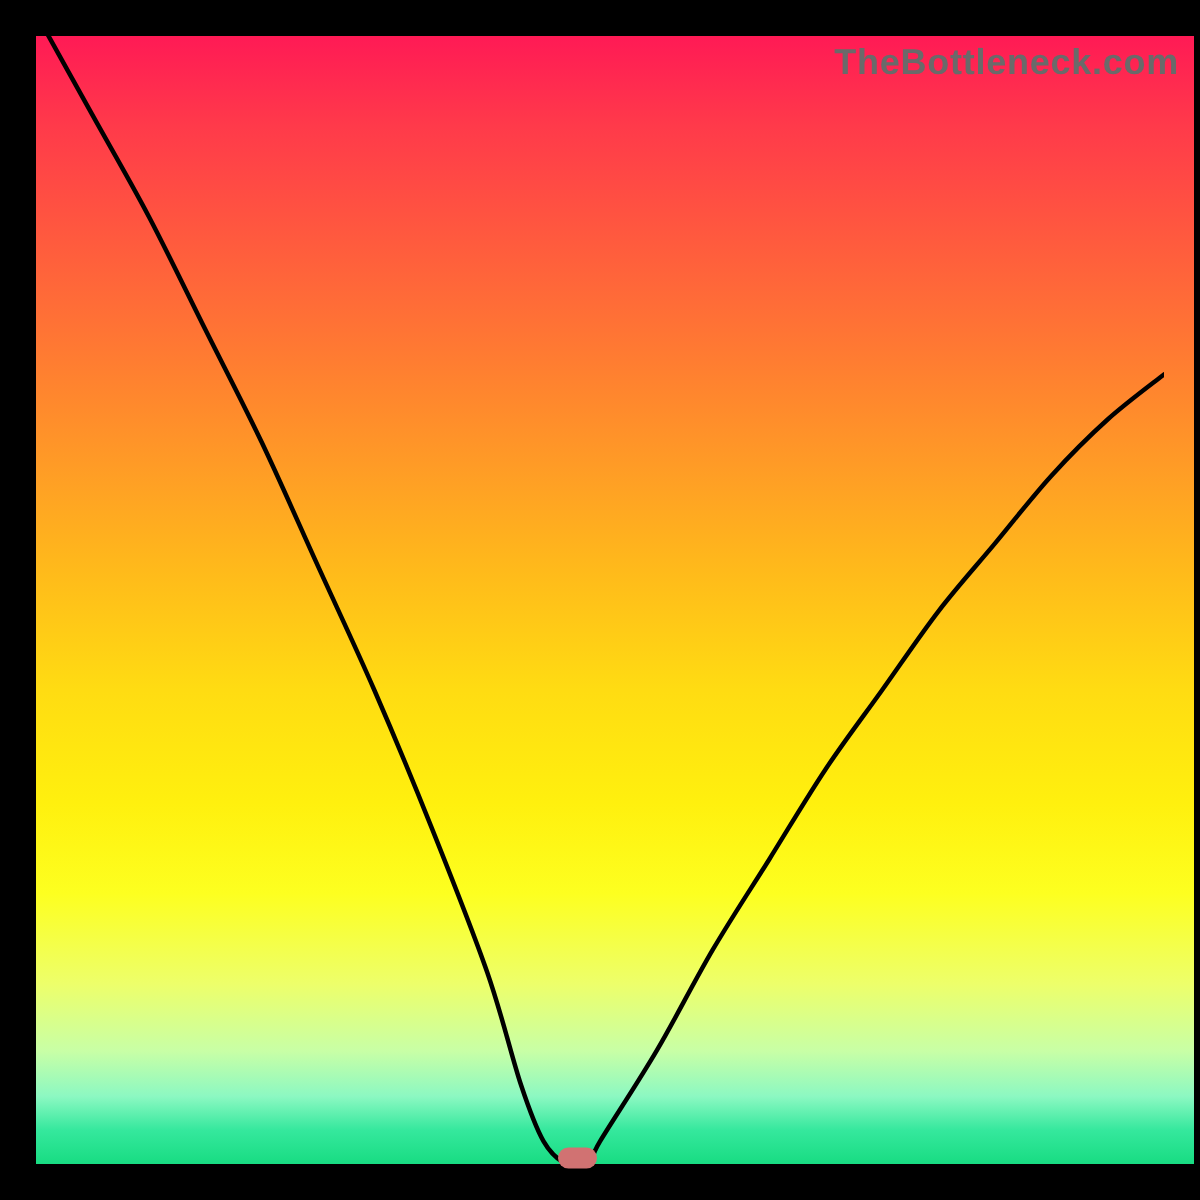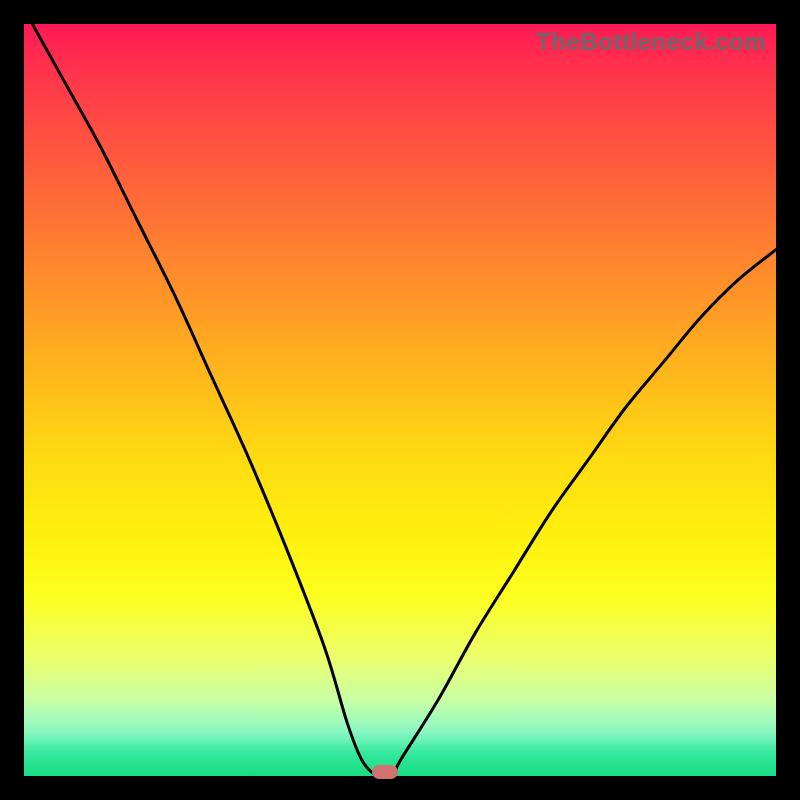--- a/index.html
+++ b/index.html
@@ -33,20 +33,21 @@
       #ffbc1a 48%,
       #ffdc12 58%,
       #fff00e 68%,
       #fdff20 76%,
       #edff6a 84%,
       #c8ffa6 90%,
       #8cf8c2 94%,
       #35e89d 97%,
       #18dc82 100%
     );
+    padding-left: 20px;
   }
   .attribution {
     position: absolute;
     top: 4px;
     right: 10px;
     font-size: 24px;
     font-weight: 700;
     color: #6a6a6a;
     letter-spacing: 0.5px;
     user-select: none;

